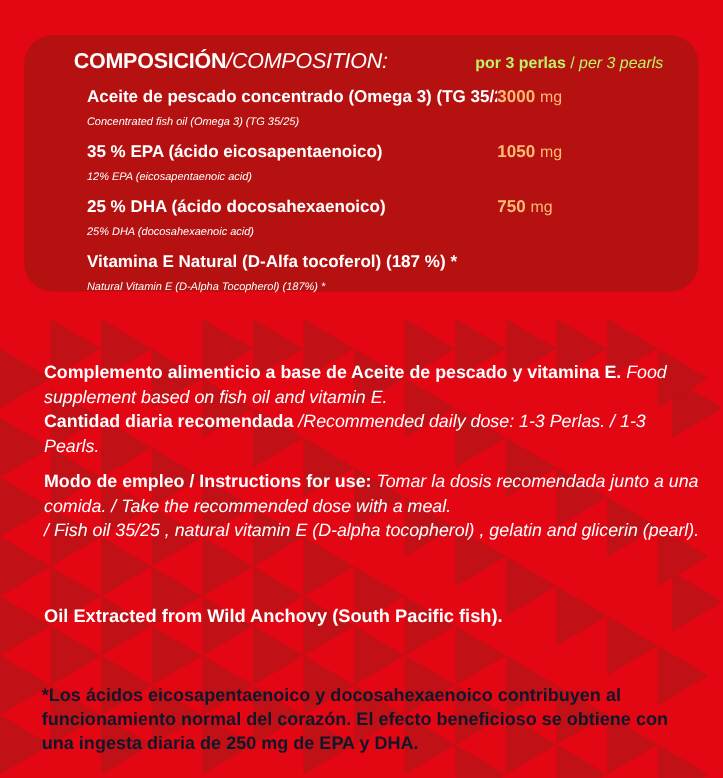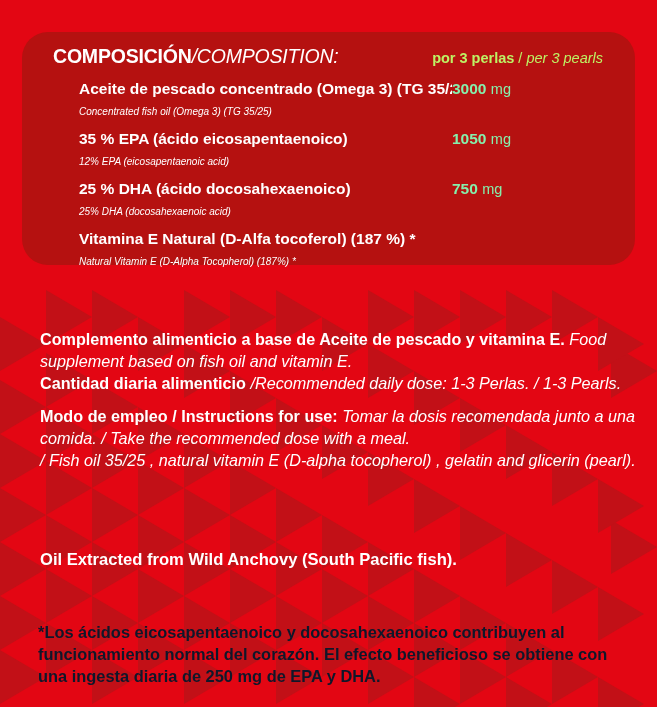--- a/index.html
+++ b/index.html
@@ -30,21 +30,21 @@
     top: 32px;
     width: 613px;
     height: 233px;
     background: #b51110;
     border-radius: 26px;
     box-sizing: border-box;
   }
 
   .comp-head {
     position: absolute;
-    left: 31px;
+    left: 45px;
     top: 13px;
     right: 14px;
     display: flex;
     align-items: baseline;
     justify-content: space-between;
     white-space: nowrap;
   }
   .comp-title {
     color: #ffffff;
     font-size: 19.5px;
@@ -76,21 +76,21 @@
     align-items: baseline;
     white-space: nowrap;
   }
   .crow .name {
     color: #ffffff;
     padding-left: 57px;
     flex: 1 1 auto;
     overflow: hidden;
   }
   .crow .val {
-    color: #86efac;
+    color: #fdba74;
     flex: 0 0 auto;
     width: 183px;
     text-align: left;
   }
   .crow.es {
     height: 26px;
   }
   .crow.es .name,
   .crow.es .val {
     font-size: 15.5px;
@@ -284,21 +284,21 @@
       <div class="name">Natural Vitamin E (D-Alpha Tocopherol) (187%) *</div>
     </div>
 
   </div>
 </div>
 
 <div class="body-copy">
 
   <p class="para"><span class="b">Complemento alimenticio a base de Aceite de pescado y vitamina E.</span><span class="i"> Food supplement based on fish oil and vitamin E.</span></p>
 
-  <p class="para"><span class="b">Cantidad diaria alimenticio</span><span class="i"> /Recommended daily dose: 1-3 Perlas. / 1-3 Pearls.</span></p>
+  <p class="para"><span class="b">Cantidad diaria recomendada</span><span class="i"> /Recommended daily dose: 1-3 Perlas. / 1-3 Pearls.</span></p>
 
   <p class="para gap-top"><span class="b">Modo de empleo / Instructions for use:</span><span class="i"> Tomar la dosis recomendada junto a una comida. / Take the recommended dose with a meal.</span></p>
 
 
   <p class="para"><span class="i">/ Fish oil 35/25 , natural vitamin E (D-alpha tocopherol) , gelatin and glicerin (pearl).</span></p>
 
 </div>
 
 <div class="claim">
   <div>Oil Extracted from Wild Anchovy (South Pacific fish).</div>

